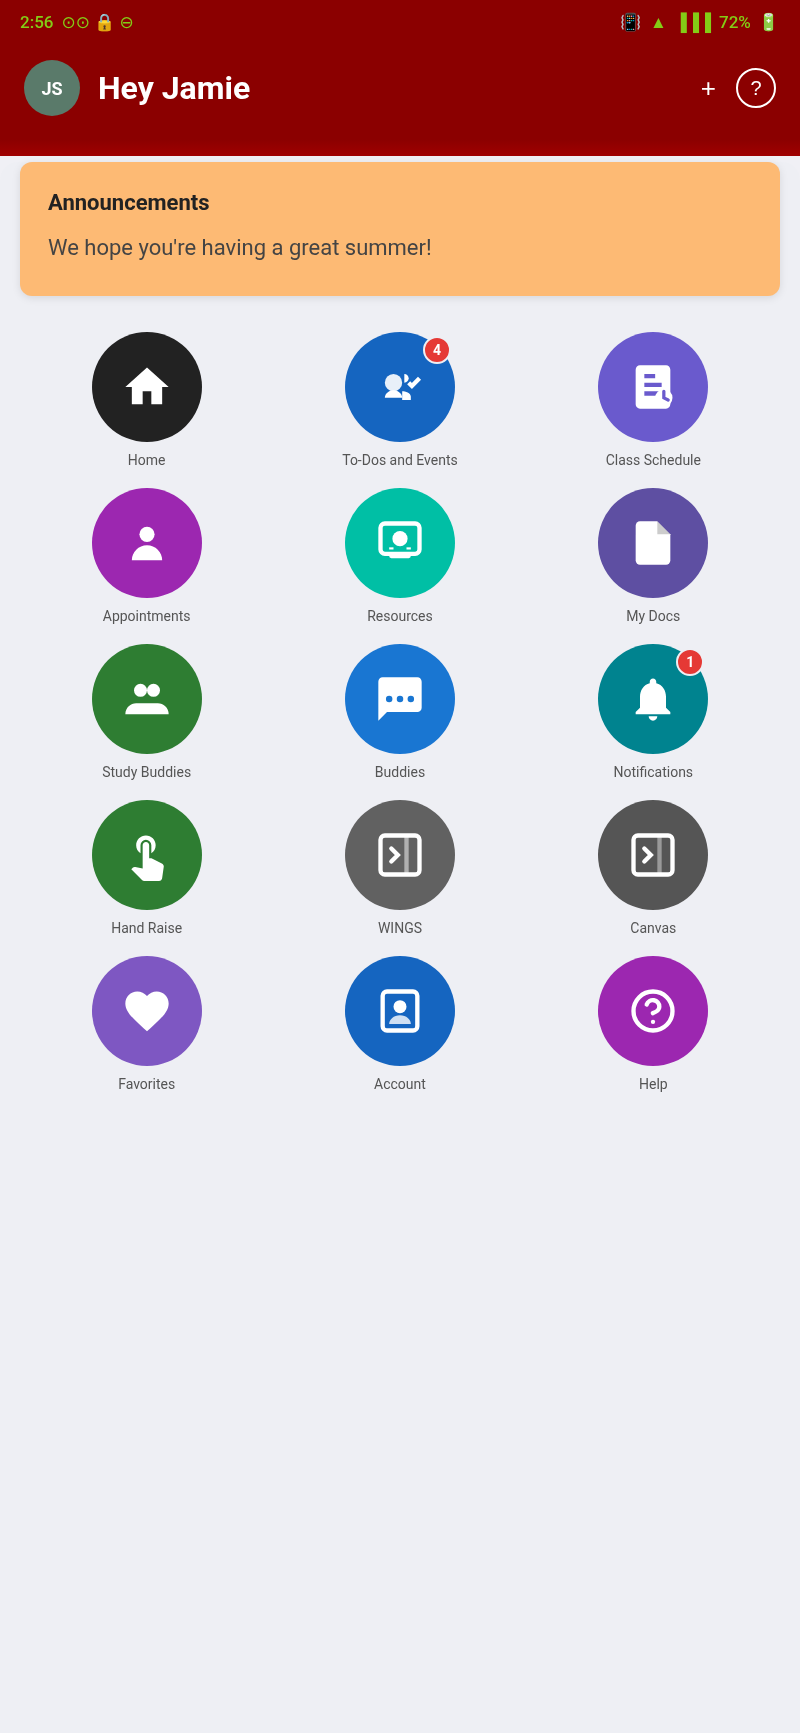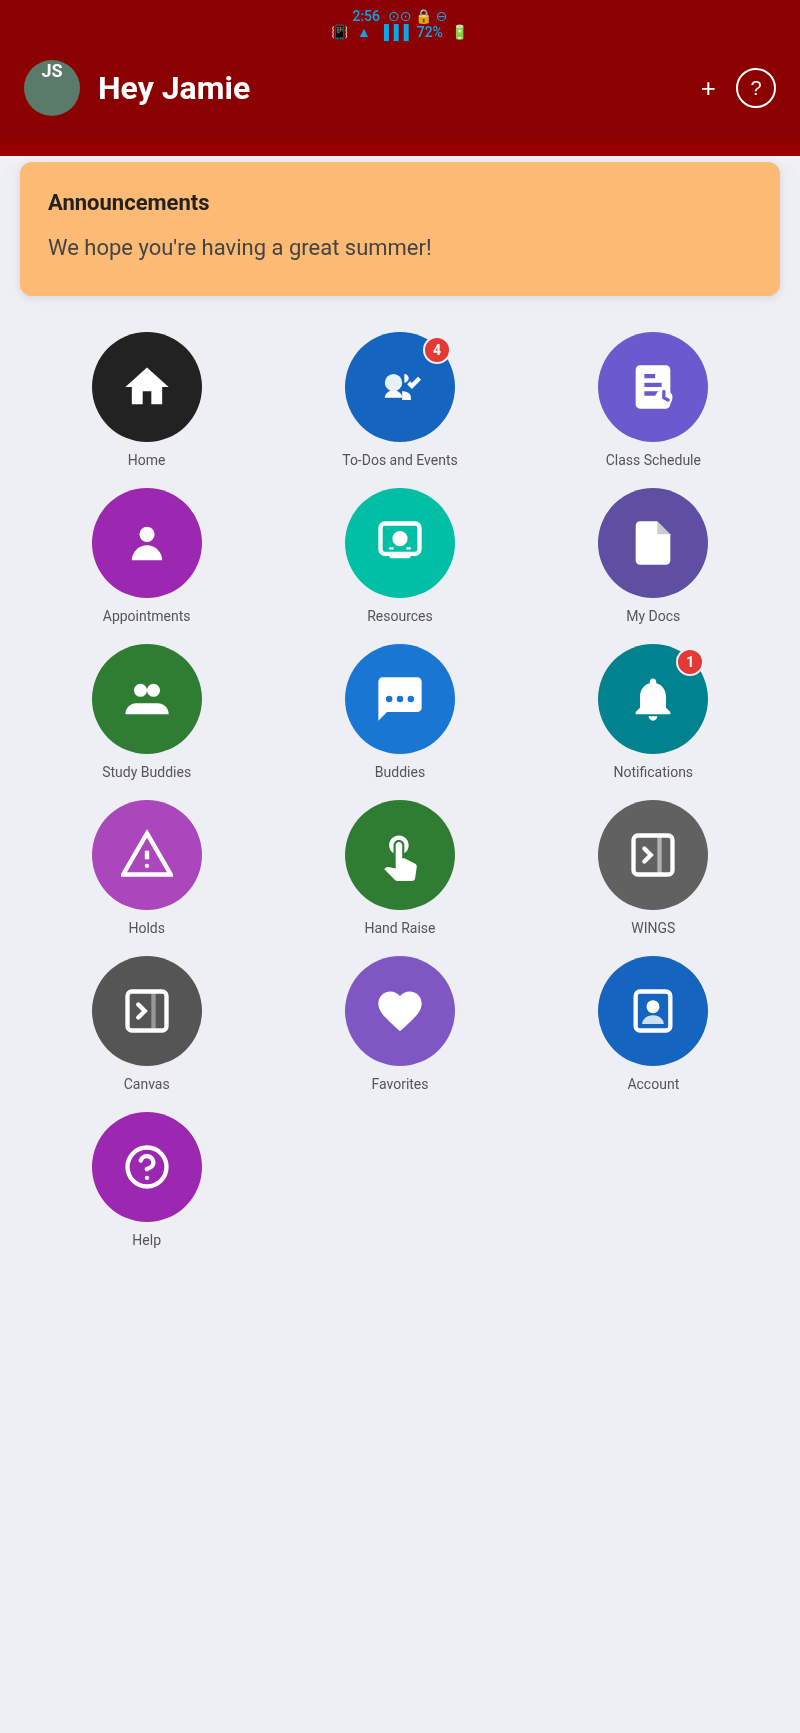--- a/index.html
+++ b/index.html
@@ -8,29 +8,28 @@
       width: 800px;
       min-height: 1733px;
       font-family: 'Roboto', Arial, sans-serif;
       background: #f0f0f5;
       overflow-x: hidden;
     }
 
     
     .status-bar {
       background: #8b0000;
-      color: #0ea5e9;
+      color: #84cc16;
       display: flex;
       justify-content: space-between;
       align-items: center;
       padding: 8px 20px;
       height: 44px;
-      font-size: 14px;
+      font-size: 17px;
       font-weight: 500;
-      flex-direction: column;
     }
     .status-left { display: flex; align-items: center; gap: 8px; }
     .status-right { display: flex; align-items: center; gap: 8px; }
 
     
     .header {
       background: linear-gradient(180deg, #8b0000 85%, #a00000 100%);
       padding: 16px 24px 40px 24px;
       display: flex;
       align-items: center;
@@ -40,20 +39,21 @@
       display: flex;
       align-items: center;
       gap: 18px;
     }
     .avatar {
       width: 56px;
       height: 56px;
       border-radius: 50%;
       background: #5a7a6a;
       display: flex;
+      align-items: center;
       justify-content: center;
       color: white;
       font-size: 18px;
       font-weight: bold;
       flex-shrink: 0;
     }
     .header-title {
       color: white;
       font-size: 32px;
       font-weight: bold;
@@ -312,30 +312,20 @@
     <div class="grid-item">
       <div class="icon-circle bg-teal-notif">
         <svg viewBox="0 0 24 24">
           <path d="M12 22c1.1 0 2-.9 2-2h-4c0 1.1.9 2 2 2zm6-6V11c0-3.07-1.63-5.64-4.5-6.32V4c0-.83-.67-1.5-1.5-1.5s-1.5.67-1.5 1.5v.68C7.64 5.36 6 7.92 6 11v5l-2 2v1h16v-1l-2-2z"></path>
         </svg>
         <div class="badge">1</div>
       </div>
       <span class="grid-label">Notifications</span>
     </div>
 
-    <div class="grid-item">
-      <div class="icon-circle bg-purple-holds">
-        <svg viewBox="0 0 24 24">
-          <path d="M1 21L12 2l11 19H1z" fill="none" stroke="white" stroke-width="2"></path>
-          <line x1="12" y1="10" x2="12" y2="14" stroke="white" stroke-width="2"></line>
-          <circle cx="12" cy="17" r="1" fill="white"></circle>
-        </svg>
-      </div>
-      <span class="grid-label">Holds</span>
-    </div>
 
     <div class="grid-item">
       <div class="icon-circle bg-green-hand">
         <svg viewBox="0 0 24 24">
           <path d="M9 11.24V7.5a2.5 2.5 0 1 1 5 0v3.74c1.21-.81 2-2.18 2-3.74C16 5.01 13.99 3 11.5 3S7 5.01 7 7.5c0 1.56.79 2.93 2 3.74zm9.84 4.63l-4.54-2.26c-.17-.07-.35-.11-.54-.11H13v-6c0-.83-.67-1.5-1.5-1.5S10 6.67 10 7.5v10.74l-3.43-.72c-.08-.01-.15-.03-.24-.03-.31 0-.59.13-.79.33l-.79.8 4.94 4.94c.27.27.65.44 1.06.44h6.79c.75 0 1.33-.55 1.44-1.28l.75-5.27c.01-.07.02-.14.02-.2 0-.62-.38-1.16-.91-1.38z"></path>
         </svg>
       </div>
       <span class="grid-label">Hand Raise</span>
     </div>
 

